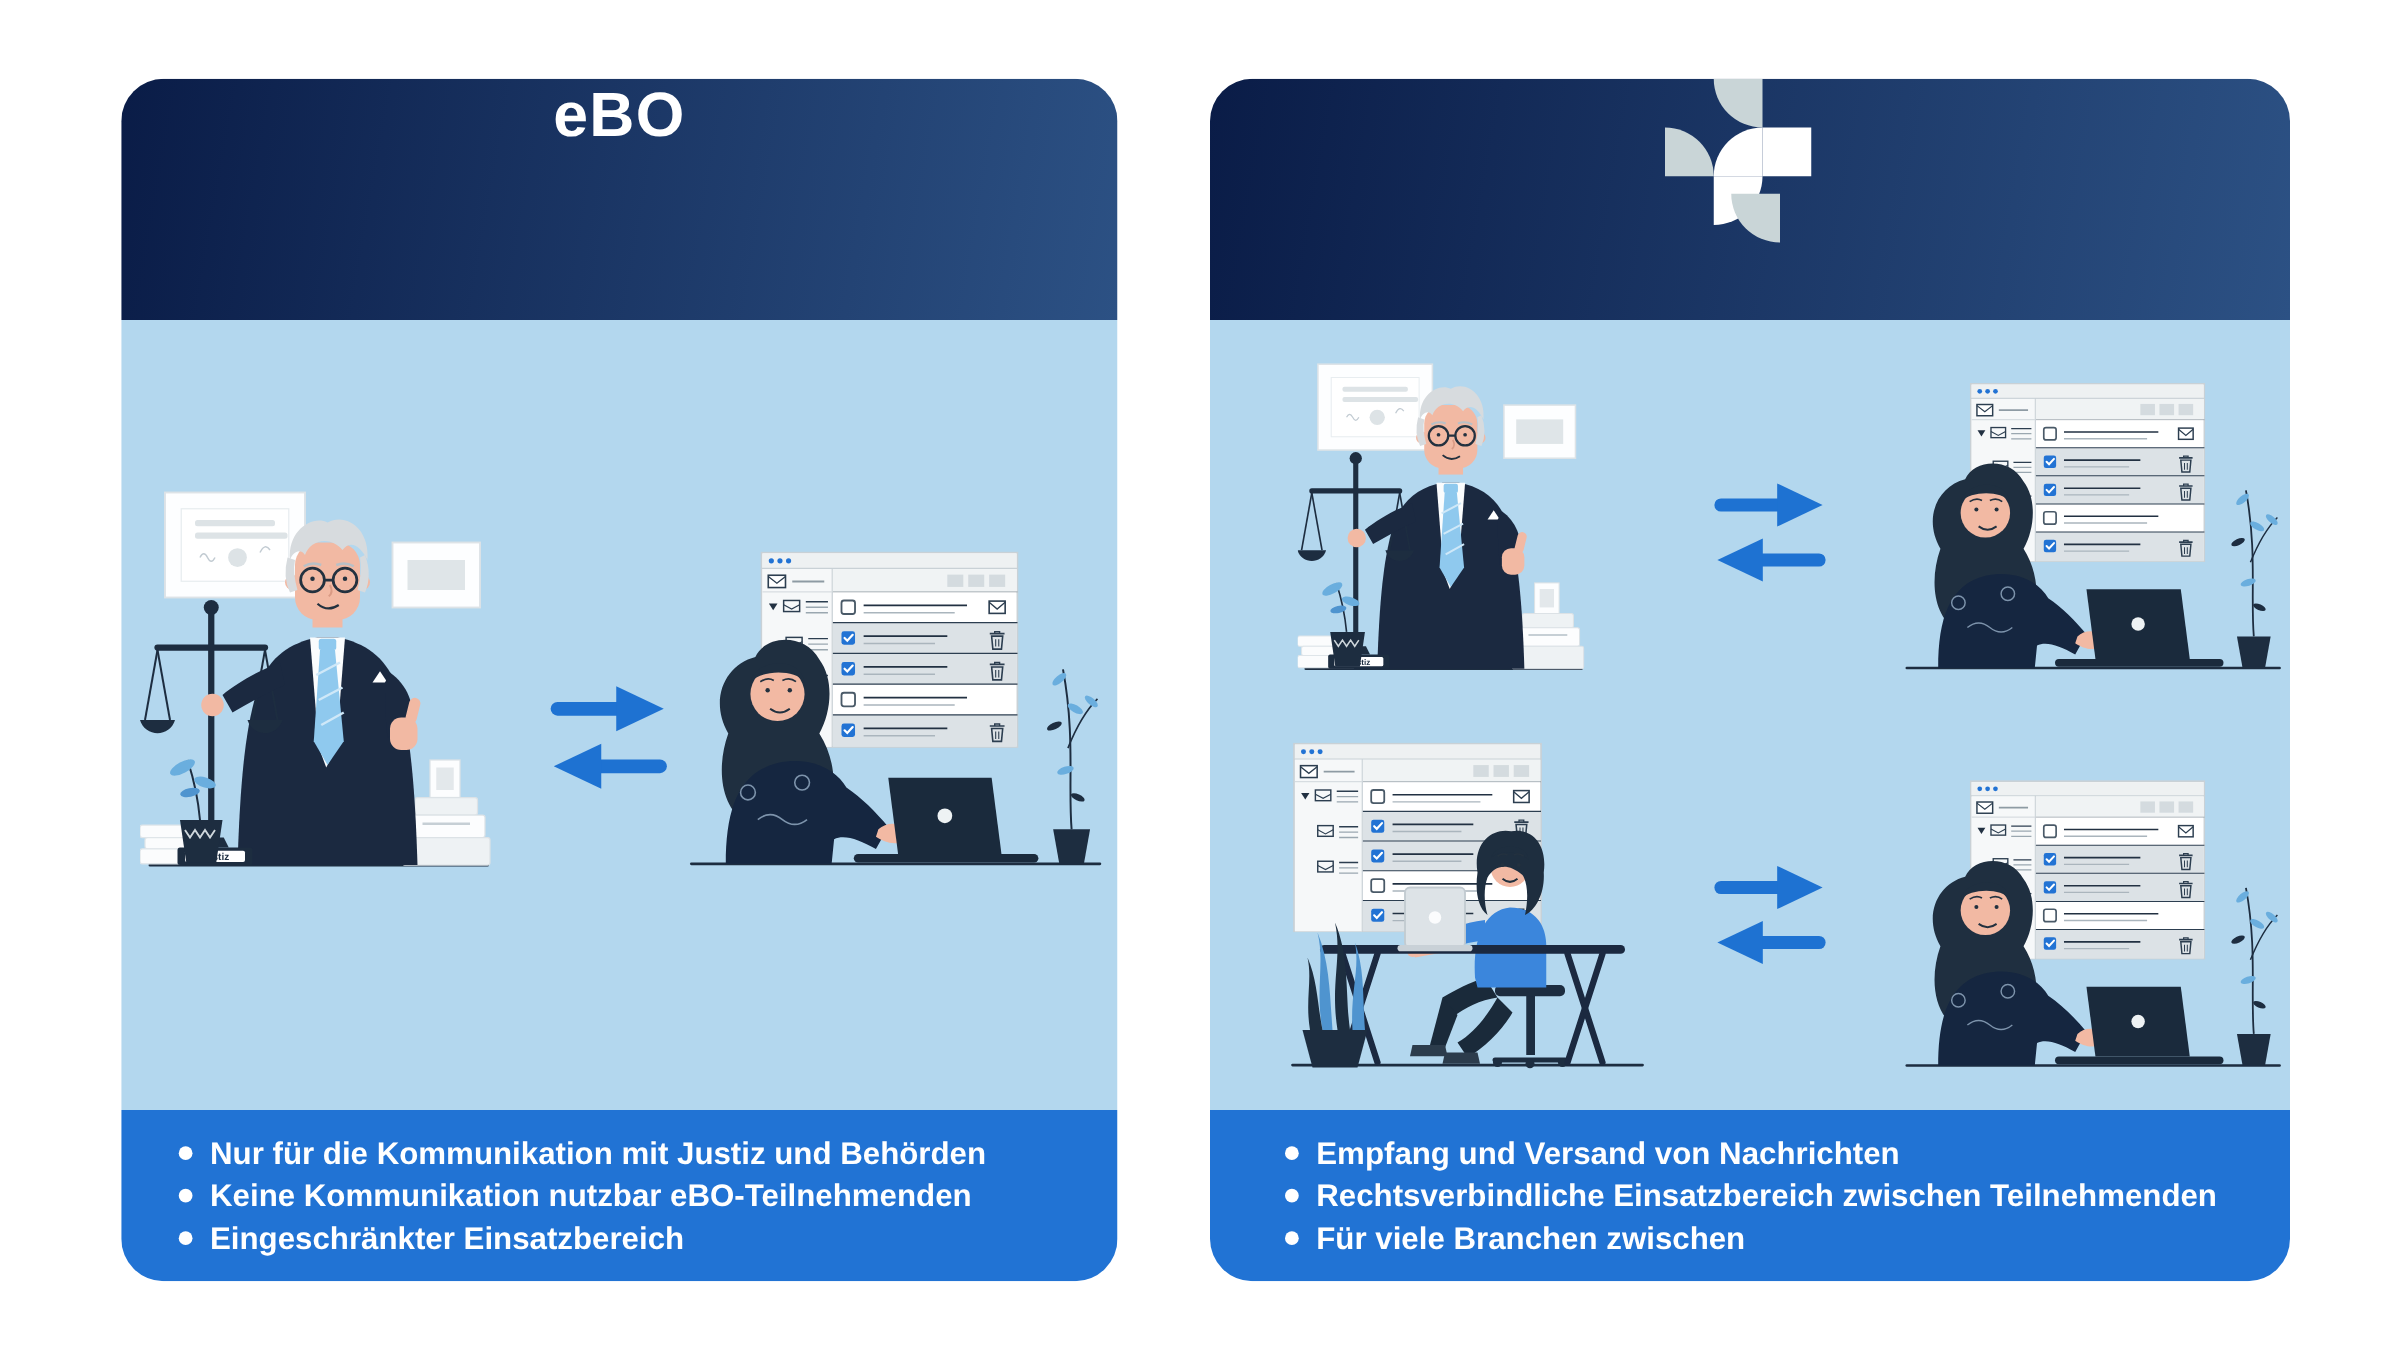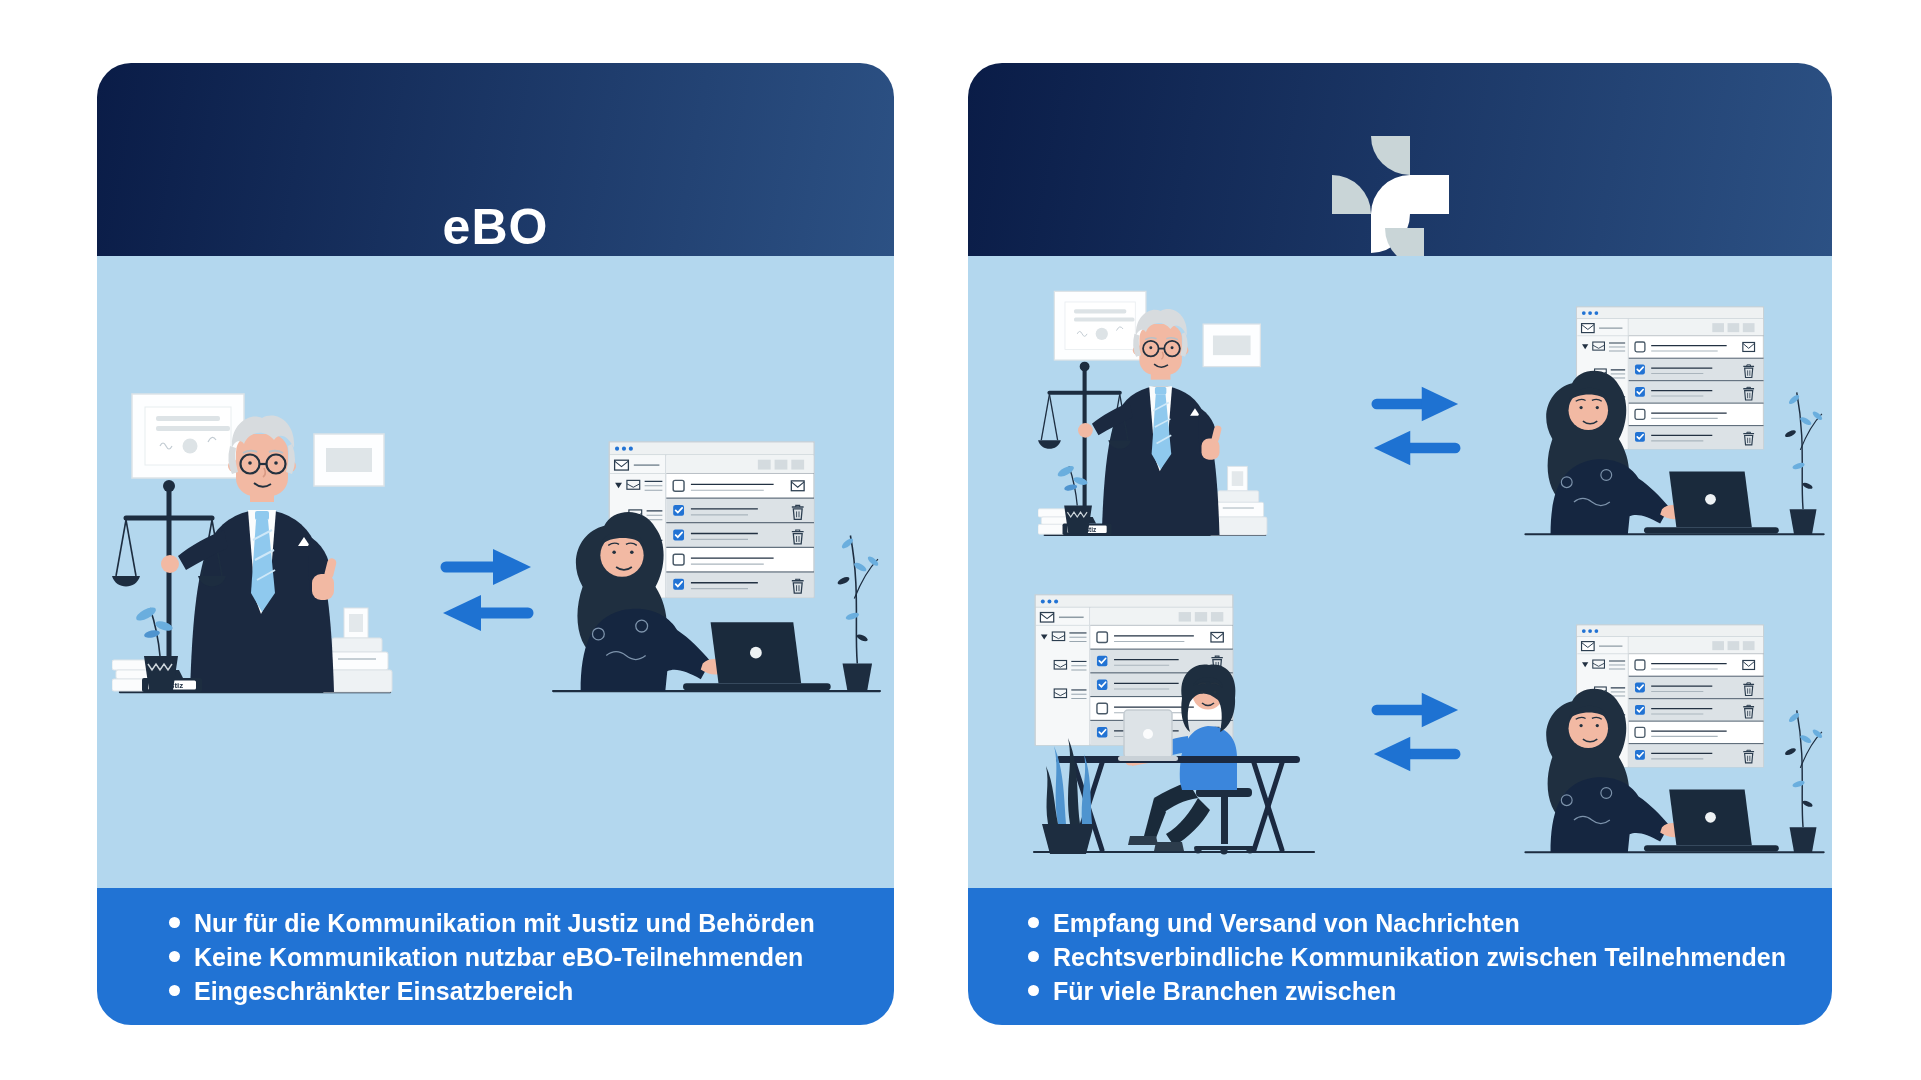--- a/index.html
+++ b/index.html
@@ -3,28 +3,28 @@
 <meta charset="utf-8">
 <style>
   html,body{margin:0;padding:0}
   .canvas{position:relative;width:1921px;height:1080px;background:var(--page-bg,#fff);
     font-family:"Liberation Sans",sans-serif;overflow:hidden}
   .card{position:absolute;top:63px;height:962px;border-radius:34px;display:flex;
     flex-direction:column;overflow:hidden}
   .card-ebo{left:97px;width:797px}
   .card-eboplus{left:968px;width:864px}
   .card-header{flex:0 0 193px;background:linear-gradient(100deg,var(--header-grad-start,#0a1c47),var(--header-grad-end,#2c5184));
-    display:flex;align-items:flex-end;justify-content:center;color:#fff}
+    display:flex;align-items:flex-start;justify-content:center;color:#fff}
   .card-title{font-size:50px;font-weight:bold;letter-spacing:1px}
   .title-bold{font-size:47px;font-weight:bold}
   .title-light{font-size:47px;font-weight:300;letter-spacing:1px}
   .card-body{flex:1;background:var(--body-bg,#b3d7ee);position:relative}
   .card-footer{flex:0 0 137px;background:var(--footer-bg,#2173d4);display:flex;
     flex-direction:column;justify-content:center}
-  .card-ebo .card-footer{padding-left:72px}
+  .card-ebo .card-footer{padding-left:46px}
   .card-eboplus .card-footer{padding-left:60px}
   .card-footer ul{list-style:none;margin:0;padding:0}
   .card-footer li{color:#fff;font-weight:bold;font-size:25px;line-height:34px;
     display:flex;align-items:center;white-space:nowrap}
   .card-footer li::before{content:"";width:11px;height:11px;border-radius:50%;
     background:#fff;margin-right:14px;flex:0 0 11px}
   .illo{position:absolute}
   .illo svg{display:block;width:100%;height:100%}
   
   .logo{position:relative;width:117px;height:120px;margin-right:20px}
@@ -451,19 +451,19 @@
       </div>
       <div class="illo" style="left:552px;top:368px;width:310px;height:232px">
         <svg viewBox="0 0 345 258">
             <use href="#sym-woman-laptop"></use>
           </svg>
       </div>
     </div>
     <footer class="card-footer">
       <ul>
         <li>Empfang und Versand von Nachrichten</li>
-        <li>Rechtsverbindliche Kommunikation zwischen Teilnehmenden</li>
+        <li>Rechtsverbindliche Einsatzbereich zwischen Teilnehmenden</li>
         <li>Für viele Branchen zwischen</li>
       </ul>
     </footer>
   </section>
 
 </div>
 
 </body></html>

